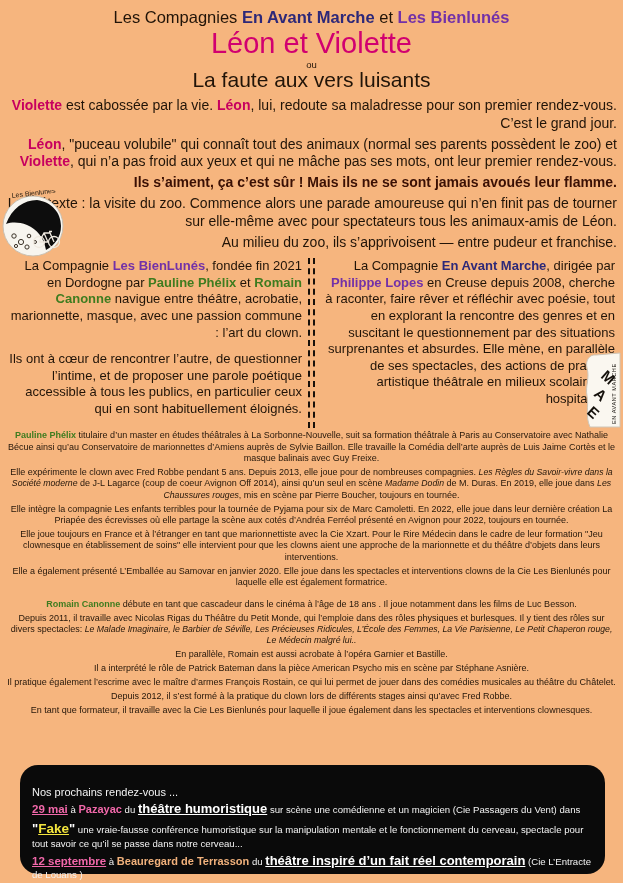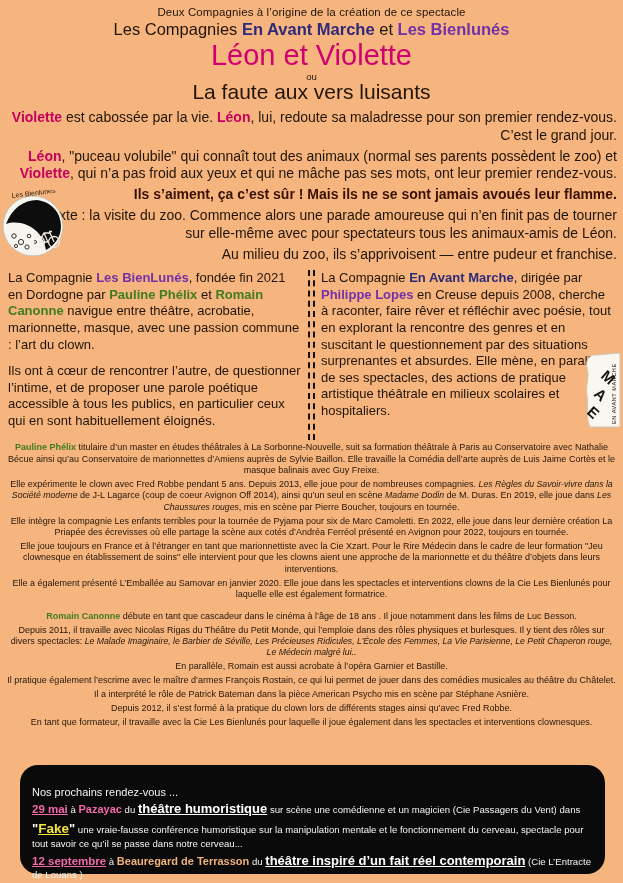--- a/index.html
+++ b/index.html
@@ -15,21 +15,21 @@
   .companies{font-size:16.5px;margin-top:2px}
   .navy{color:var(--navy,#2d2878);font-weight:bold}
   .purple{color:var(--purple,#7231a8);font-weight:bold}
   .title{font-size:29px;font-weight:normal;color:var(--magenta,#d10070);line-height:1.02;margin-top:2px}
   .ou{font-size:9.5px;line-height:1;margin-top:1px}
   .subtitle{font-size:21px;line-height:1.08}
   .intro{text-align:right;font-size:14px;line-height:1.28;margin-top:5px;padding:0 6px}
   .intro p{margin:3px 0}
   .magenta{color:var(--pink-name,#c7005f);font-weight:bold}
   .maroon{color:var(--maroon,#3a1004);font-weight:bold}
-  .columns{display:flex;margin-top:6px;padding:0 8px;text-align:left;font-size:13px;line-height:1.28}
+  .columns{display:flex;margin-top:6px;padding:0 8px;text-align:right;font-size:13px;line-height:1.28}
   .col{flex:1;min-width:0}
   .col p{margin:0 0 10px}
   .divider{width:3px;border-left:2px dashed #17100a;border-right:2px dashed #17100a;margin:0 6px;align-self:stretch}
   .green{color:var(--green,#3e7c1f);font-weight:bold}
   .bios{text-align:center;font-size:9px;line-height:1.27;margin-top:2px;padding:0 6px;color:#241609}
   .bios p{margin:2.5px 0}
   .bios i{font-size:8.7px}
   .sep{margin-top:10px !important}
   .logo-bienlunes{position:absolute;left:0;top:190px;width:66px;height:68px}
   .logo-eam{position:absolute;right:2px;top:352px;width:40px;height:76px}
@@ -47,21 +47,20 @@
   .genre{color:#fff;font-weight:bold;text-decoration:underline;font-size:13px}
   .q{color:#fff;font-weight:bold;font-size:13px}
   .ytitle{color:var(--yellow,#f3e53e);font-weight:bold;text-decoration:underline;font-size:13.5px}
 </style>
 </head>
 <body>
 
 <div class="page">
 
   <header class="hdr">
-    <div class="tagline">Deux Compagnies à l’origine de la création de ce spectacle</div>
     <div class="companies"><span>Les Compagnies </span><span class="navy">En Avant Marche</span><span> et </span><span class="purple">Les Bienlunés</span></div>
     <div class="title">Léon et Violette</div>
     <div class="ou">ou</div>
     <div class="subtitle">La faute aux vers luisants</div>
   </header>
 
   <section class="intro">
     <p><span class="magenta">Violette</span><span> est cabossée par la vie. </span><span class="magenta">Léon</span><span>, lui, redoute sa maladresse pour son premier rendez-vous.</span><br><span>C’est le grand jour.</span></p>
     <p><span class="magenta">Léon</span><span>, "puceau volubile" qui connaît tout des animaux (normal ses parents possèdent le zoo) et </span><span class="magenta">Violette</span><span>, qui n’a pas froid aux yeux et qui ne mâche pas ses mots, ont leur premier rendez-vous.</span></p>
     <p class="maroon">Ils s’aiment, ça c’est sûr ! Mais ils ne se sont jamais avoués leur flamme.</p>
@@ -109,22 +108,22 @@
 
   <section class="bios">
     <p><span class="green">Pauline Phélix</span><span> titulaire d’un master en études théâtrales à La Sorbonne-Nouvelle, suit sa formation théâtrale à Paris au Conservatoire avec Nathalie Bécue ainsi qu’au Conservatoire de marionnettes d’Amiens auprès de Sylvie Baillon. Elle travaille la Comédia dell’arte auprès de Luis Jaime Cortès et le masque balinais avec Guy Freixe.</span></p>
     <p><span>Elle expérimente le clown avec Fred Robbe pendant 5 ans. Depuis 2013, elle joue pour de nombreuses compagnies. </span><i>Les Règles du Savoir-vivre dans la Société moderne</i><span> de J-L Lagarce (coup de coeur Avignon Off 2014), ainsi qu’un seul en scène </span><i>Madame Dodin</i><span> de M. Duras. En 2019, elle joue dans </span><i>Les Chaussures rouges</i><span>, mis en scène par Pierre Boucher, toujours en tournée.</span></p>
     <p>Elle intègre la compagnie Les enfants terribles pour la tournée de Pyjama pour six de Marc Camoletti. En 2022, elle joue dans leur dernière création La Priapée des écrevisses où elle partage la scène aux cotés d’Andréa Ferréol présenté en Avignon pour 2022, toujours en tournée.</p>
     <p>Elle joue toujours en France et à l’étranger en tant que marionnettiste avec la Cie Xzart. Pour le Rire Médecin dans le cadre de leur formation "Jeu clownesque en établissement de soins" elle intervient pour que les clowns aient une approche de la marionnette et du théâtre d’objets dans leurs interventions.</p>
     <p>Elle a également présenté L’Emballée au Samovar en janvier 2020. Elle joue dans les spectacles et interventions clowns de la Cie Les Bienlunés pour laquelle elle est également formatrice.</p>
     <p class="sep"><span class="green">Romain Canonne</span><span> débute en tant que cascadeur dans le cinéma à l’âge de 18 ans . Il joue notamment dans les films de Luc Besson.</span></p>
     <p><span>Depuis 2011, il travaille avec Nicolas Rigas du Théâtre du Petit Monde, qui l’emploie dans des rôles physiques et burlesques. Il y tient des rôles sur divers spectacles: </span><i>Le Malade Imaginaire, le Barbier de Séville, Les Précieuses Ridicules, L’École des Femmes, La Vie Parisienne, Le Petit Chaperon rouge, Le Médecin malgré lui..</i></p>
     <p>En parallèle, Romain est aussi acrobate à l’opéra Garnier et Bastille.</p>
+    <p>Il a interprété le rôle de Patrick Bateman dans la pièce American Psycho mis en scène par Stéphane Asnière.</p>
     <p>Il pratique également l’escrime avec le maître d’armes François Rostain, ce qui lui permet de jouer dans des comédies musicales au théâtre du Châtelet.</p>
-    <p>Il a interprété le rôle de Patrick Bateman dans la pièce American Psycho mis en scène par Stéphane Asnière.</p>
     <p>Depuis 2012, il s’est formé à la pratique du clown lors de différents stages ainsi qu’avec Fred Robbe.</p>
     <p>En tant que formateur, il travaille avec la Cie Les Bienlunés pour laquelle il joue également dans les spectacles et interventions clownesques.</p>
   </section>
 
   <section class="footer-box">
     <p class="fheading">Nos prochains rendez-vous ...</p>
     <p class="eline"><span class="date">29 mai</span><span> à </span><span class="place">Pazayac</span><span> du </span><span class="genre">théâtre humoristique</span><span> sur scène une comédienne et un magicien (Cie Passagers du Vent) dans</span></p>
     <p class="eline"><span class="q">"</span><span class="ytitle">Fake</span><span class="q">"</span><span> une vraie-fausse conférence humoristique sur la manipulation mentale et le fonctionnement du cerveau, spectacle pour tout savoir ce qu’il se passe dans notre cerveau...</span></p>
     <p class="eline e2gap"><span class="date">12 septembre</span><span> à </span><span class="place2">Beauregard de Terrasson</span><span> du </span><span class="genre">théâtre inspiré d’un fait réel contemporain</span><span> (Cie L’Entracte de Louans )</span></p>
     <p class="eline"><span class="q">"</span><span class="ytitle">7 Minutes</span><span class="q">"</span><span> Une pièce singulière et stimulante à plus d’un titre. Une fabrique de textile est en plein rachat. Un groupe d’ouvrières élues pour représenter leurs camarades doivent décider ce qu’elles sont prêtes à accepter pour sauver leur emploi et celui des deux cents autres ouvrières qu’elles représentent. Elles ont une heure pour décider.</span></p>

